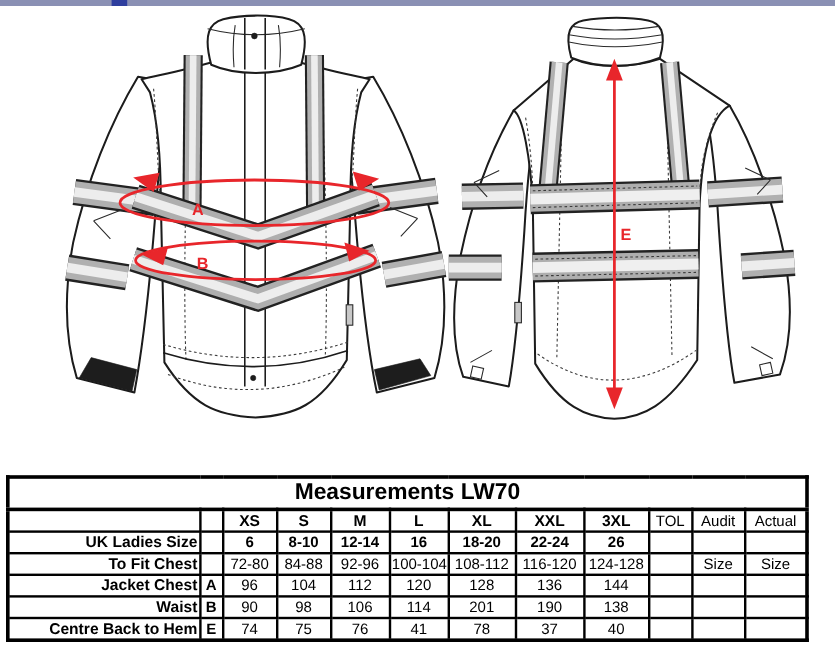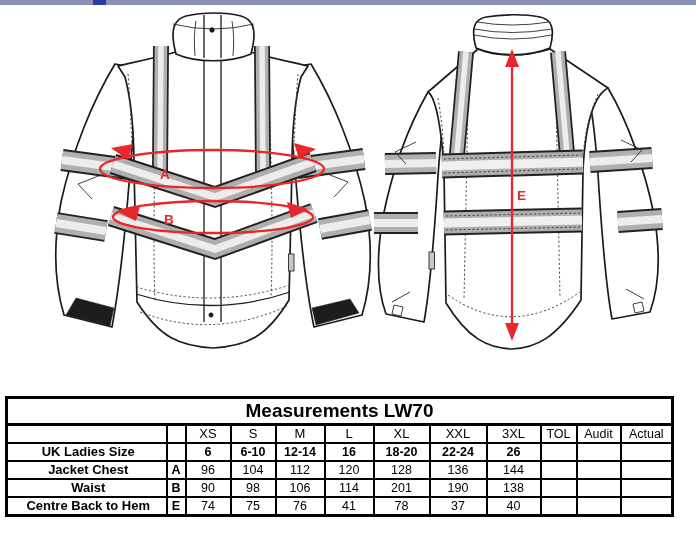--- a/index.html
+++ b/index.html
@@ -35,23 +35,23 @@
   .redf{fill:#e8262b;stroke:none;}
   .mlabel{fill:#e8262b;font:600 13.5px "Liberation Sans",sans-serif;}
 
   
   .meas{position:absolute;left:5px;top:396px;width:666px;border-collapse:collapse;
         table-layout:fixed;background:#fff;border:3px solid #000;}
   .meas td{border:2px solid #000;font-size:12.5px;text-align:center;padding:0 1px;
            height:16px;line-height:16px;overflow:hidden;white-space:nowrap;}
   .meas .title-row td{font-size:19px;font-weight:bold;height:24px;line-height:24px;
            border-bottom:3px solid #000;margin-left:40px;}
-  .meas .lbl{text-align:center;font-weight:bold;padding-left:4px;font-size:13px;}
+  .meas .lbl{text-align:right;font-weight:bold;padding-left:4px;font-size:13px;}
   .meas .ltr{font-weight:bold;}
-  .meas .hdr-b{font-weight:normal;font-size:13px;}
+  .meas .hdr-b{font-weight:bold;font-size:13px;}
   .meas .b{font-weight:bold;}
 </style>
 </head>
 <body>
 
 <div class="screen">
 
   <div class="topbar">
     <div class="topbar-accent"></div>
   </div>
@@ -230,29 +230,43 @@
       <td class="hdr-b">XXL</td>
       <td class="hdr-b">3XL</td>
       <td>TOL</td>
       <td>Audit</td>
       <td>Actual</td>
     </tr>
     <tr>
       <td class="lbl">UK Ladies Size</td>
       <td class="ltr"></td>
       <td class="b">6</td>
-      <td class="b">6-10</td>
+      <td class="b">8-10</td>
       <td class="b">12-14</td>
       <td class="b">16</td>
       <td class="b">18-20</td>
       <td class="b">22-24</td>
       <td class="b">26</td>
       <td></td>
       <td></td>
       <td></td>
+    </tr>
+    <tr>
+      <td class="lbl">To Fit Chest</td>
+      <td class="ltr"></td>
+      <td>72-80</td>
+      <td>84-88</td>
+      <td>92-96</td>
+      <td>100-104</td>
+      <td>108-112</td>
+      <td>116-120</td>
+      <td>124-128</td>
+      <td></td>
+      <td>Size</td>
+      <td>Size</td>
     </tr>
     <tr>
       <td class="lbl">Jacket Chest</td>
       <td class="ltr">A</td>
       <td>96</td>
       <td>104</td>
       <td>112</td>
       <td>120</td>
       <td>128</td>
       <td>136</td>

